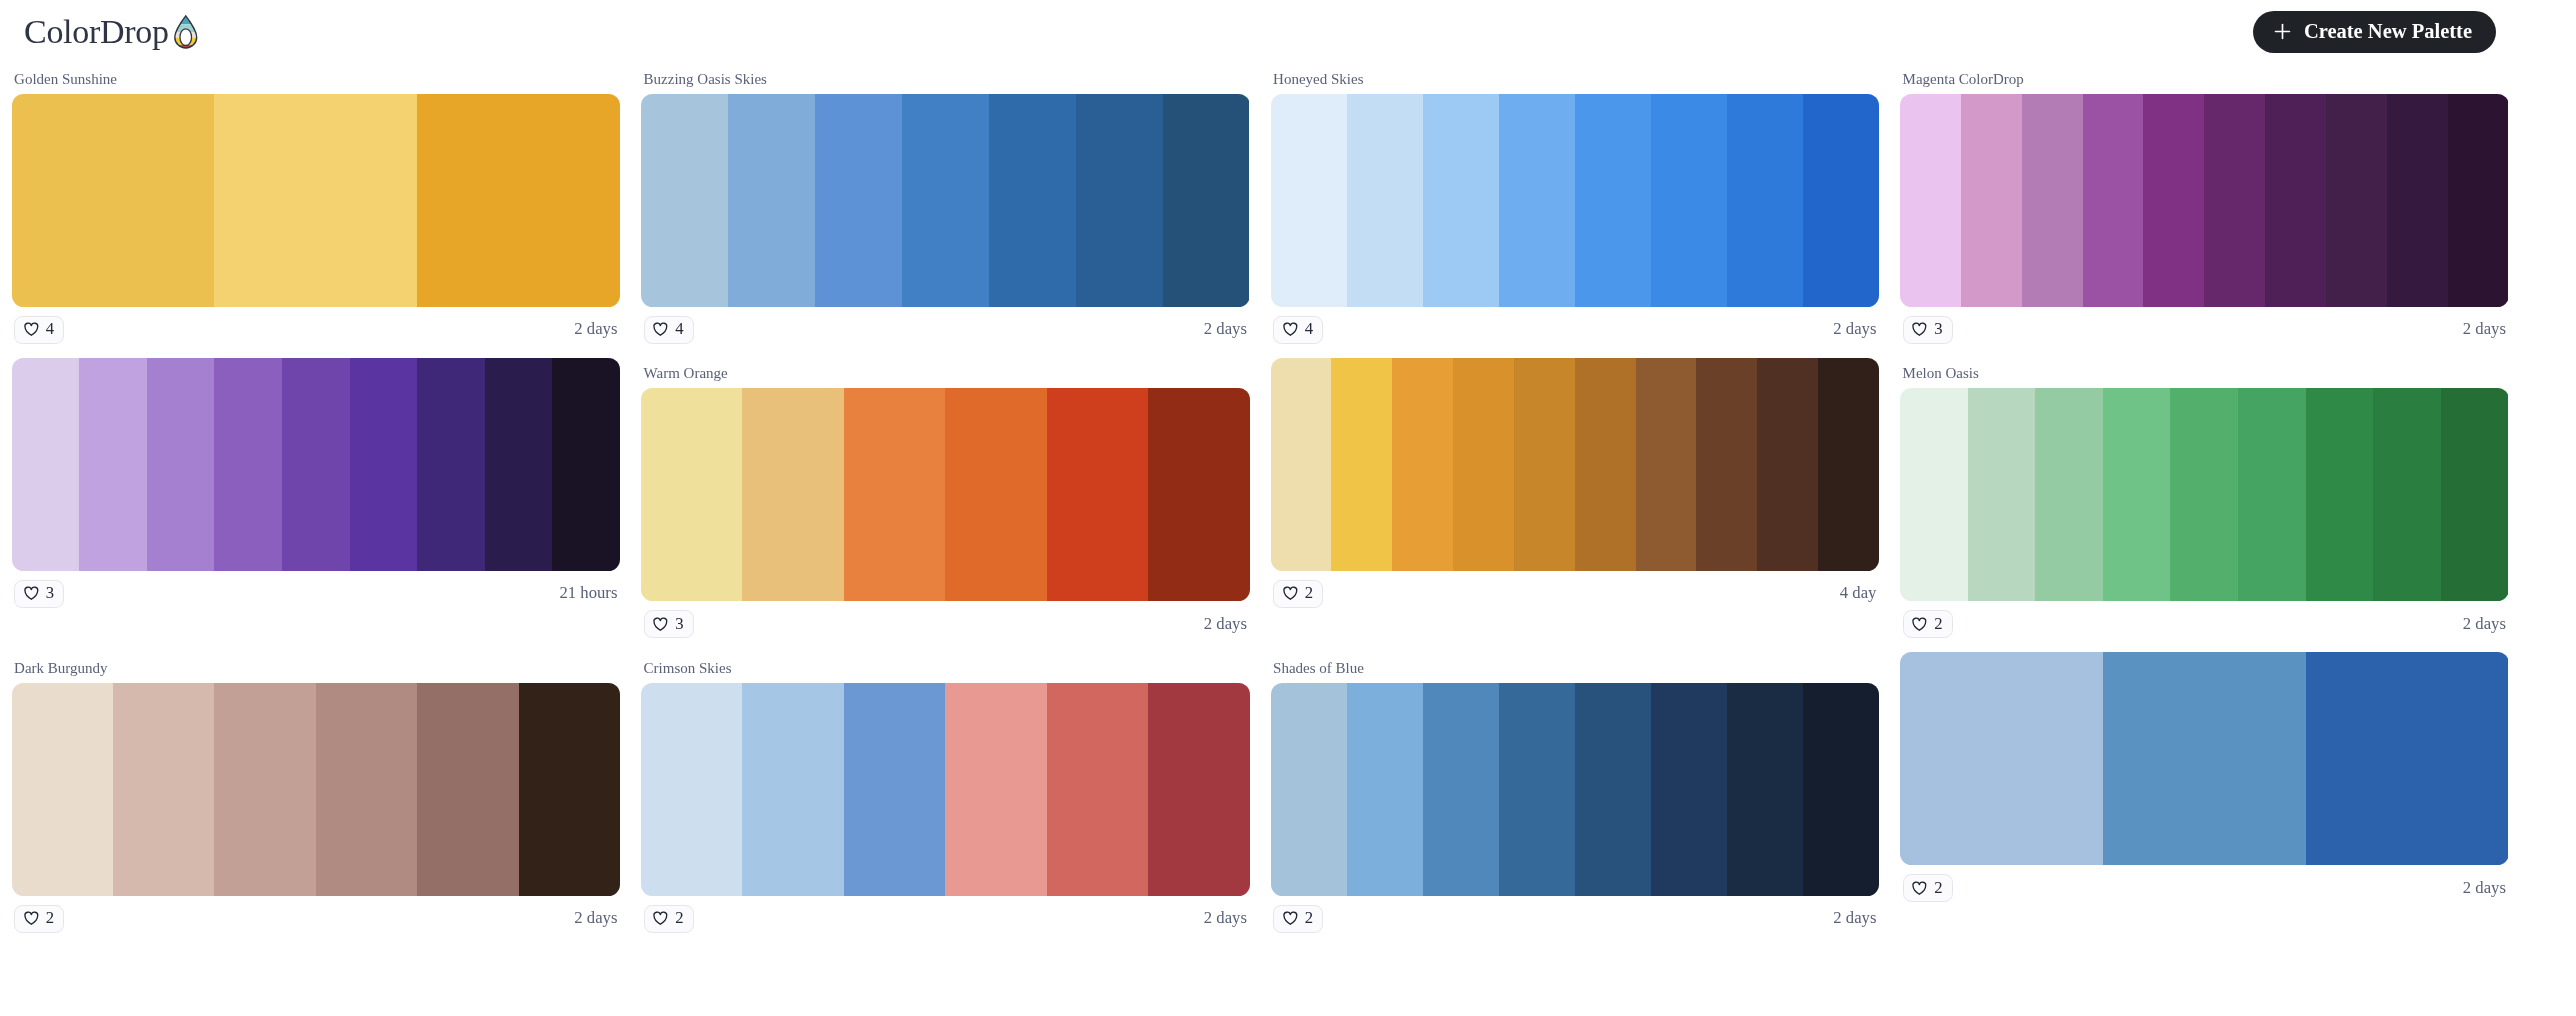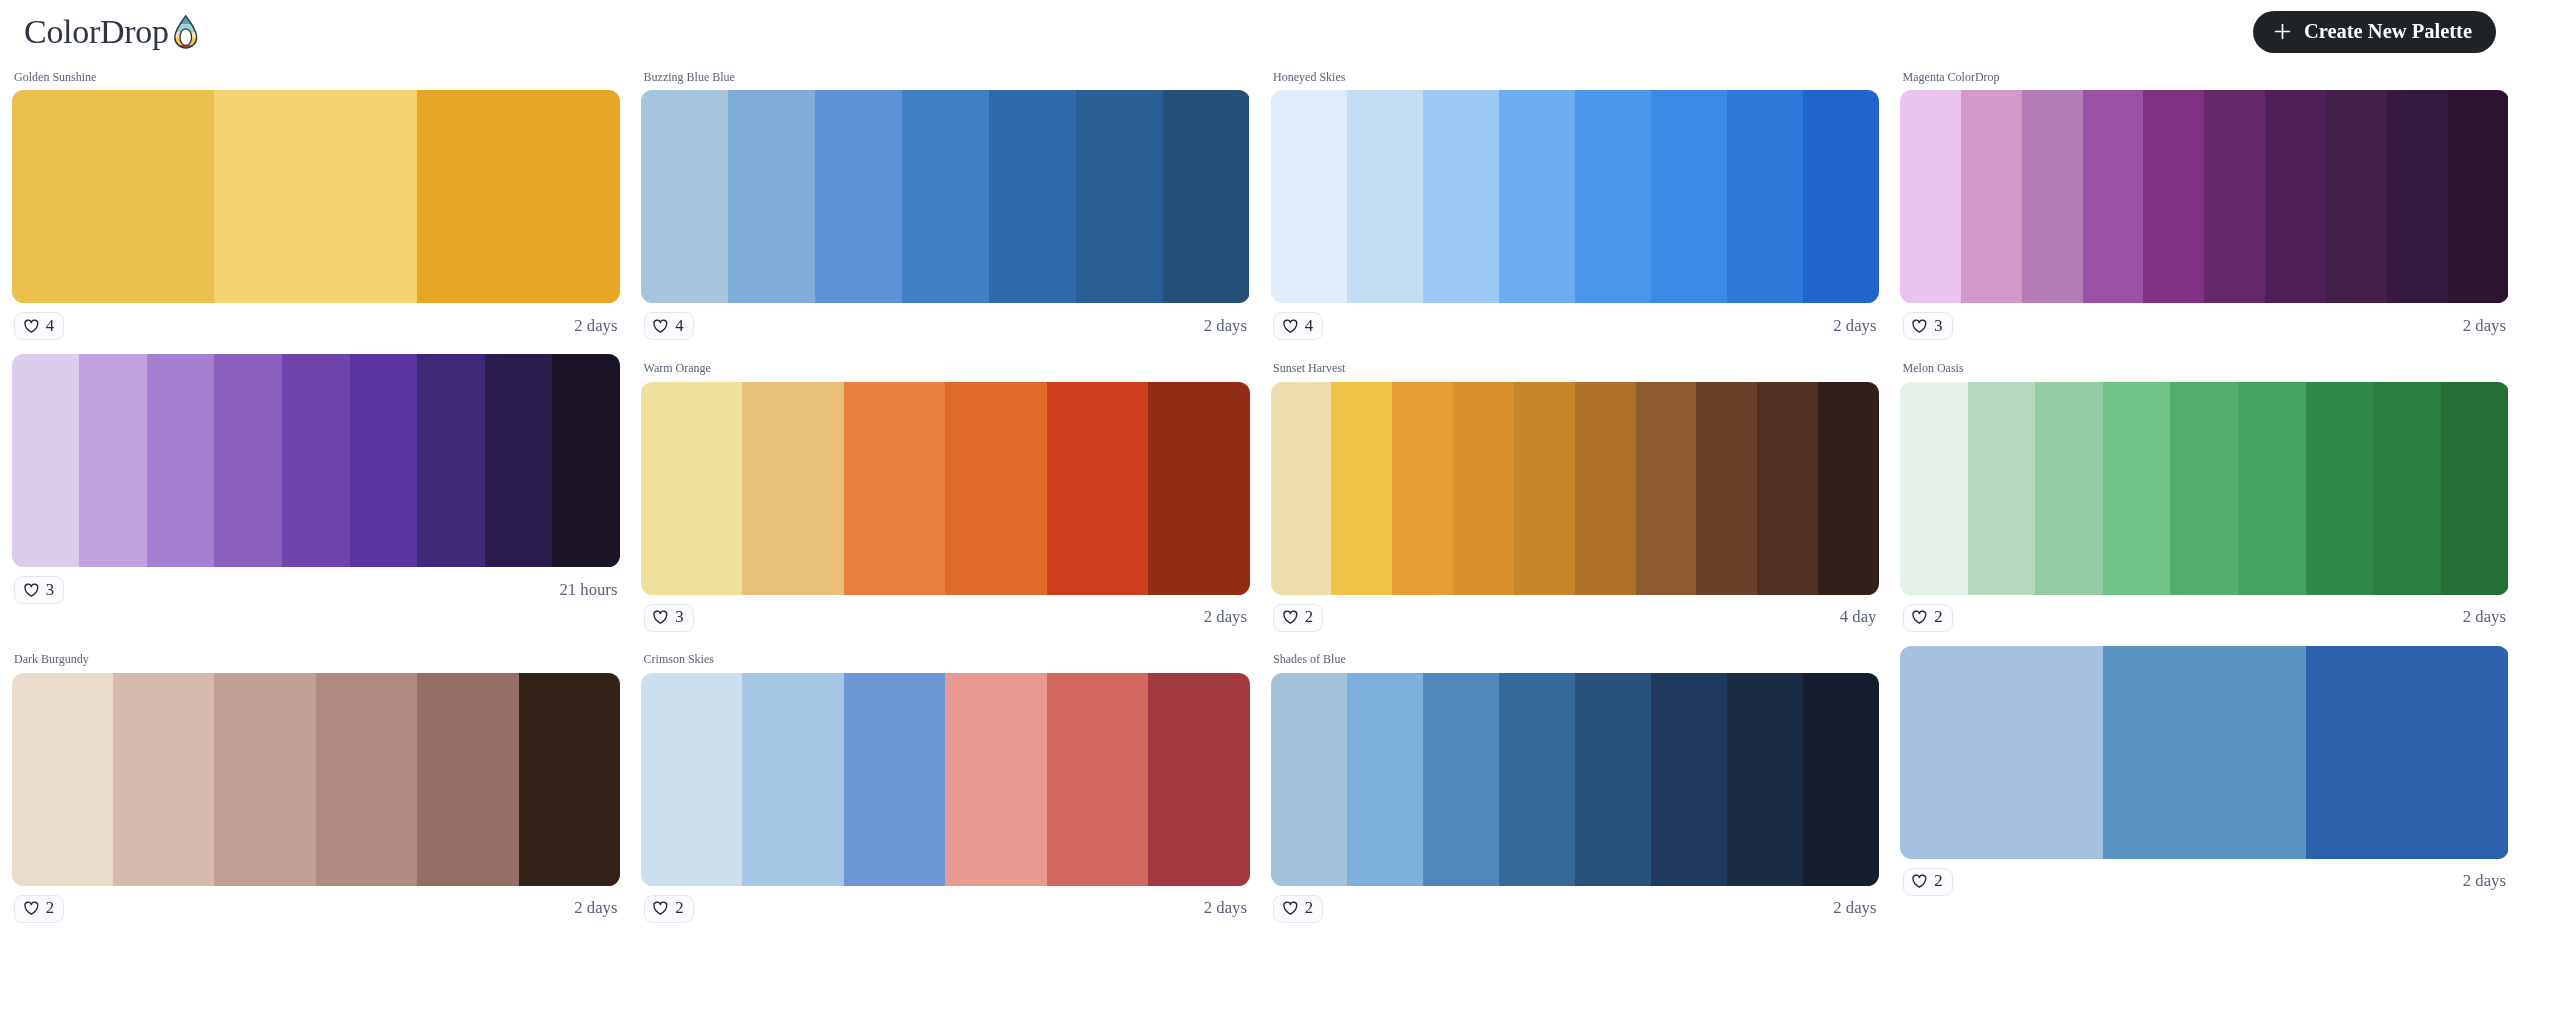--- a/index.html
+++ b/index.html
@@ -56,21 +56,21 @@
   .grid {
     display: grid;
     grid-template-columns: repeat(4, 1fr);
     column-gap: 21px;
     row-gap: 14px;
     padding: 0 11.5px;
   }
   .card { background: #ffffff; display: flex; flex-direction: column; }
 
   .card-title {
-    font-size: 12px;
+    font-size: 15px;
     color: #5a6078;
     padding: 7.7px 1.3px 6.4px 2.6px;
     line-height: 1.1;
     white-space: nowrap;
     overflow: hidden;
     text-overflow: ellipsis;
   }
 
   .swatches {
     display: flex;
@@ -166,21 +166,21 @@
               <svg class="heart-icon" viewBox="0 0 24 24">
                 <path d="M12 20.5 C12 20.5 3 14.6 3 8.9 A4.6 4.6 0 0 1 12 6.6 A4.6 4.6 0 0 1 21 8.9 C21 14.6 12 20.5 12 20.5 Z" fill="none" stroke="#1d2433" stroke-width="1.9" stroke-linejoin="round"></path>
               </svg>
             </span>
             <span class="like-count">4</span>
           </button>
           <span class="timestamp">2 days</span>
         </div>
       </div>
       <div class="card">
-        <div class="card-title">Buzzing Blue Blue</div>
+        <div class="card-title">Buzzing Oasis Skies</div>
         <div class="swatches">
           <div class="swatch" style="background: rgb(166, 196, 220);"></div>
           <div class="swatch" style="background: rgb(127, 172, 217);"></div>
           <div class="swatch" style="background: rgb(94, 146, 214);"></div>
           <div class="swatch" style="background: rgb(65, 128, 196);"></div>
           <div class="swatch" style="background: rgb(47, 107, 171);"></div>
           <div class="swatch" style="background: rgb(42, 95, 150);"></div>
           <div class="swatch" style="background: rgb(37, 81, 120);"></div>
         </div>
         <div class="card-footer">
@@ -285,21 +285,20 @@
               <svg class="heart-icon" viewBox="0 0 24 24">
                 <path d="M12 20.5 C12 20.5 3 14.6 3 8.9 A4.6 4.6 0 0 1 12 6.6 A4.6 4.6 0 0 1 21 8.9 C21 14.6 12 20.5 12 20.5 Z" fill="none" stroke="#1d2433" stroke-width="1.9" stroke-linejoin="round"></path>
               </svg>
             </span>
             <span class="like-count">3</span>
           </button>
           <span class="timestamp">2 days</span>
         </div>
       </div>
       <div class="card">
-        <div class="card-title">Sunset Harvest</div>
         <div class="swatches">
           <div class="swatch" style="background: rgb(238, 222, 174);"></div>
           <div class="swatch" style="background: rgb(239, 196, 71);"></div>
           <div class="swatch" style="background: rgb(231, 158, 53);"></div>
           <div class="swatch" style="background: rgb(217, 145, 43);"></div>
           <div class="swatch" style="background: rgb(199, 134, 41);"></div>
           <div class="swatch" style="background: rgb(174, 113, 39);"></div>
           <div class="swatch" style="background: rgb(142, 90, 47);"></div>
           <div class="swatch" style="background: rgb(106, 65, 40);"></div>
           <div class="swatch" style="background: rgb(80, 48, 34);"></div>

